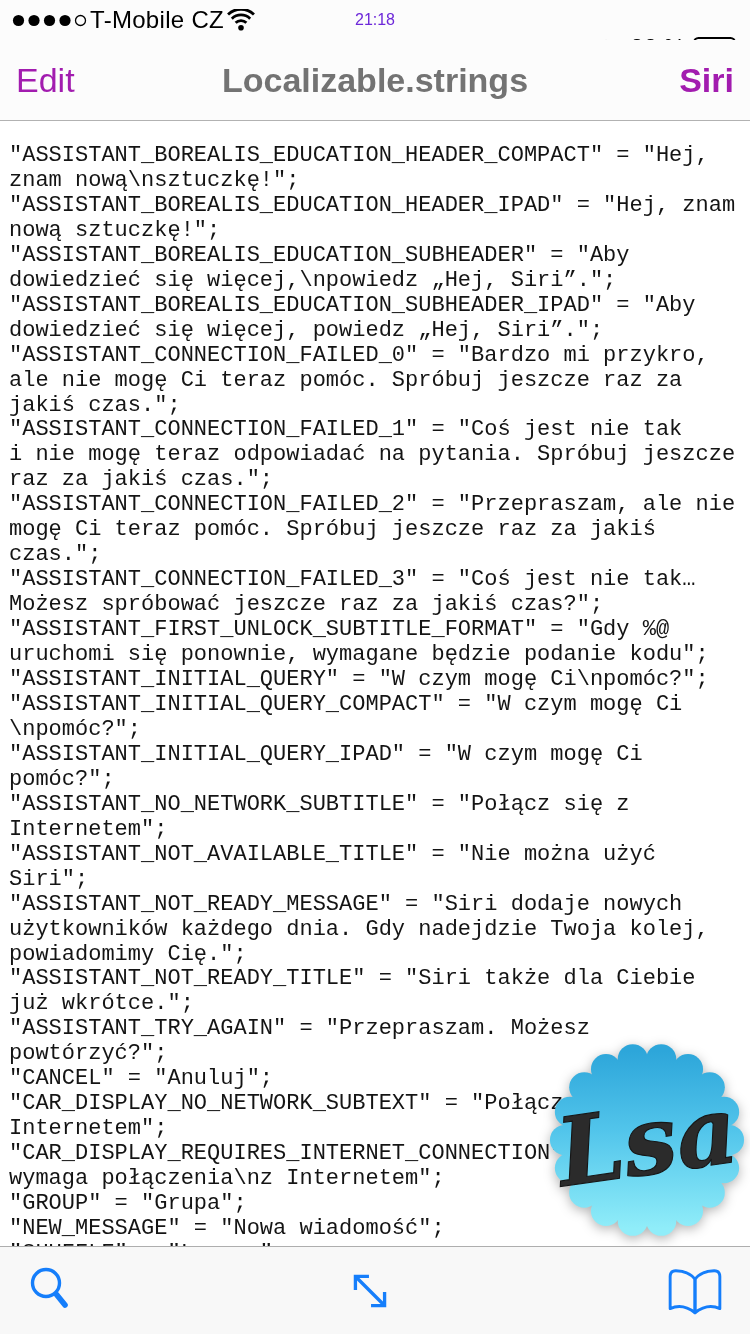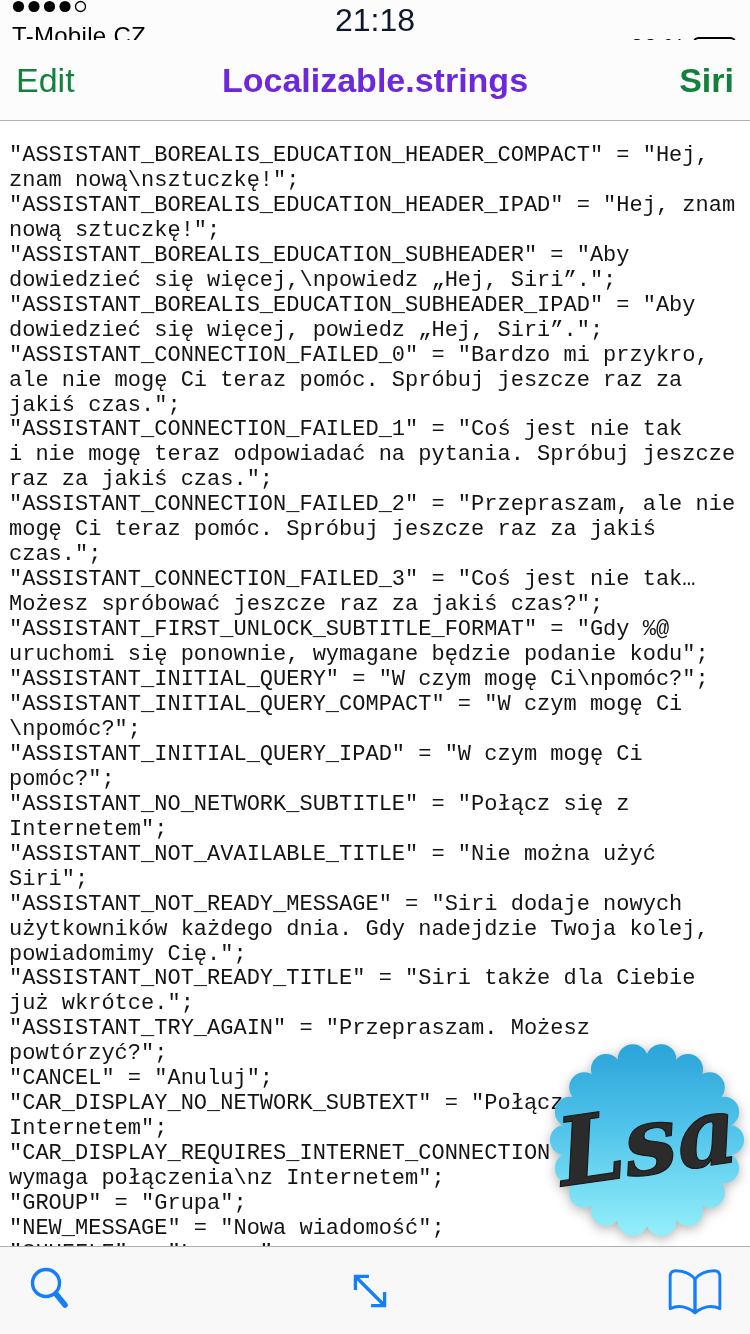--- a/index.html
+++ b/index.html
@@ -8,41 +8,41 @@
     background:#ffffff;overflow:hidden;
     font-family:"Liberation Sans", sans-serif;
     -webkit-font-smoothing:antialiased;
   }
   
   .status-bar{
     position:absolute;left:0;top:0;width:750px;height:40px;
     background:#fcfcfc;display:flex;align-items:center;
     font-size:24px;color:#000;
   }
-  .sb-left{position:absolute;left:12px;top:0;height:40px;display:flex;align-items:flex-start;gap:9px;flex-direction:column;}
+  .sb-left{position:absolute;left:12px;top:0;height:40px;display:flex;align-items:center;gap:2px;}
   .sb-center{position:absolute;left:50%;top:0;height:40px;transform:translateX(-50%);
-    display:flex;align-items:center;font-size:32px;color:#0f172a;}
+    display:flex;align-items:center;font-size:16px;color:#6d28d9;}
   .sb-right{position:absolute;right:10px;top:0;height:40px;display:flex;align-items:center;gap:8px;margin-top:28px;}
   .carrier{letter-spacing:.3px;}
   
   .nav-bar{
     position:absolute;left:0;top:40px;width:750px;height:81px;
     background:#fcfcfc;border-bottom:1px solid #b2b2b2;
     display:flex;align-items:center;justify-content:space-between;
     padding:0 16px;box-sizing:border-box;
   }
   .nav-btn{
     background:none;border:none;padding:0;cursor:pointer;
     font-family:"Liberation Sans", sans-serif;
-    font-size:34px;color:#15803d;line-height:1;
+    font-size:34px;color:#a21caf;line-height:1;
   }
   .nav-btn.bold{font-weight:bold;}
   .nav-title{
     position:absolute;left:50%;transform:translateX(-50%);
-    font-size:34px;font-weight:bold;color:#6d28d9;white-space:nowrap;
+    font-size:34px;font-weight:bold;color:#737373;white-space:nowrap;
   }
   
   .content{
     position:absolute;left:0;top:122px;width:750px;height:1124px;
     background:#fff;overflow:hidden;
   }
   .content pre{
     margin:0;padding:22px 4px 0 9px;
     font-family:"Liberation Mono","DejaVu Sans Mono",monospace;
     font-size:22px;line-height:24.95px;color:#141414;

